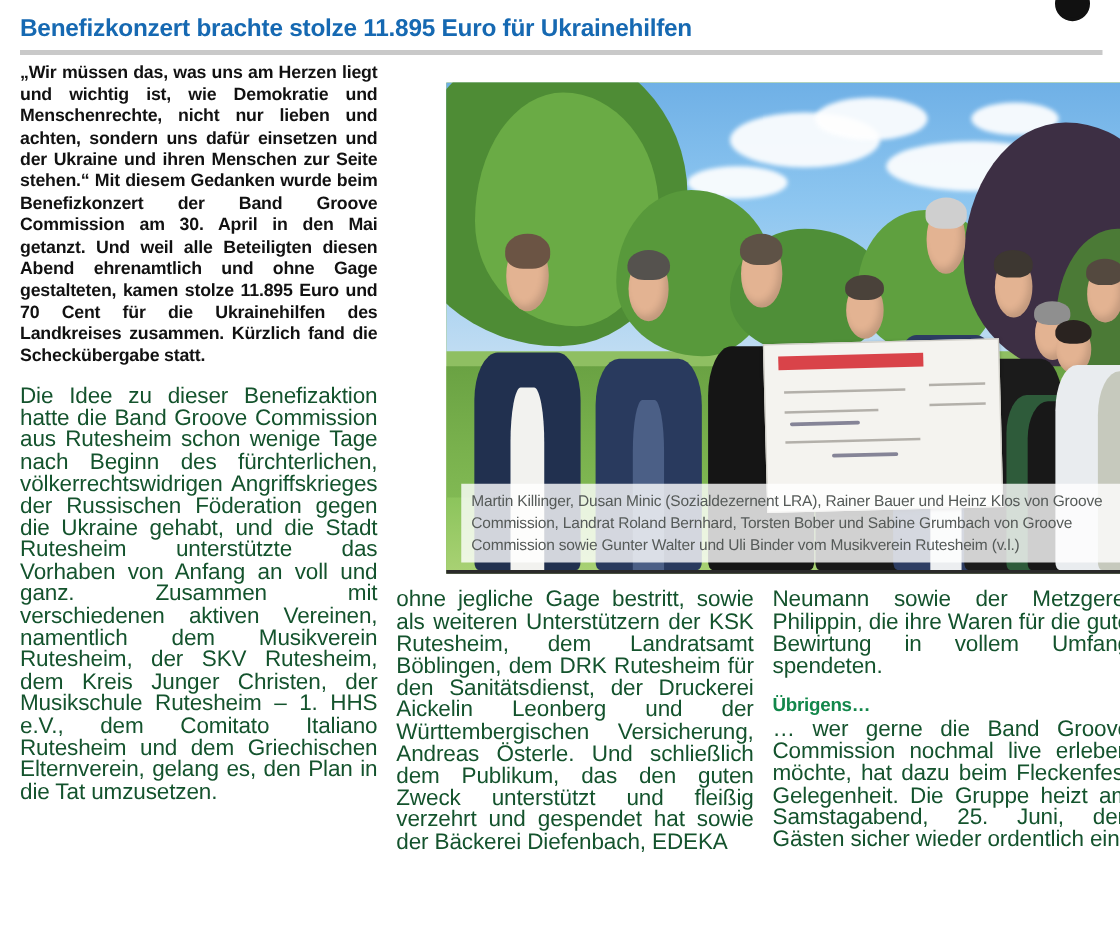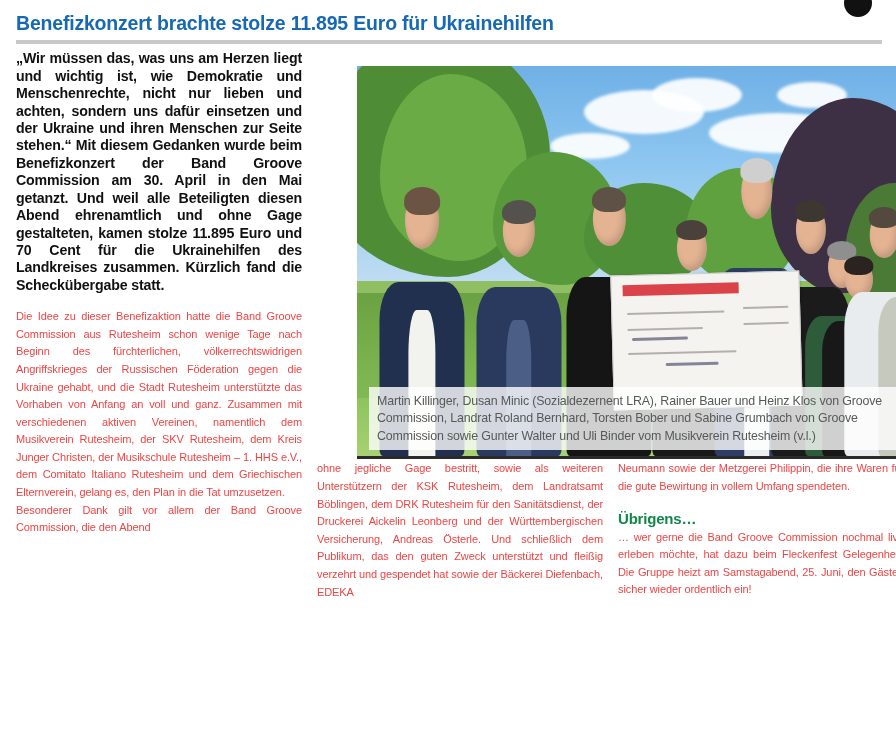--- a/index.html
+++ b/index.html
@@ -89,25 +89,25 @@
     text-align: justify;
     margin: 0 0 14px 0;
     color: #111;
     letter-spacing: -0.15px;
     -webkit-hyphens: none;
     hyphens: none;
   }
 
   .body-text {
     font-family: "Liberation Sans", sans-serif;
-    font-size: 11px;
+    font-size: 18px;
     line-height: 17.6px;
     text-align: justify;
     margin: 0;
-    color: #ef4444;
+    color: #14532d;
     letter-spacing: -0.1px;
   }
   .body-text + .body-text { margin-top: 0; }
 
   
   .figure {
     position: absolute;
     left: 305px;
     top: 0;
     width: 567px;
@@ -229,21 +229,21 @@
   }
 
   
   .lower {
     position: relative;
     margin-top: 4px;
     height: 222px;
   }
   .col {
     position: absolute;
-    top: 1px;
+    top: 12px;
     width: 286px;
   }
   .col-left   { left: 4px; }
   .col-mid    { left: 305px; }
   .col-right  { left: 606px; }
 
   .subhead {
     font-family: "Liberation Sans", sans-serif;
     font-weight: bold;
     font-size: 15px;
@@ -262,21 +262,20 @@
   <h2 class="kicker">Benefizkonzert brachte stolze 11.895 Euro für Ukrainehilfen</h2>
 
   <div class="rule"></div>
 
 
   <div class="upper">
 
     <div class="lead-col">
       <p class="lead">„Wir müssen das, was uns am Herzen liegt und wichtig ist, wie Demokratie und Menschenrechte, nicht nur lieben und achten, sondern uns dafür einsetzen und der Ukraine und ihren Menschen zur Seite stehen.“ Mit diesem Gedanken wurde beim Benefizkonzert der Band Groove Commission am 30. April in den Mai getanzt. Und weil alle Beteiligten diesen Abend ehrenamtlich und ohne Gage gestalteten, kamen stolze 11.895 Euro und 70 Cent für die Ukrainehilfen des Landkreises zusammen. Kürzlich fand die Scheckübergabe statt.</p>
       <p class="body-text">Die Idee zu dieser Benefizaktion hatte die Band Groove Commission aus Rutesheim schon wenige Tage nach Beginn des fürchterlichen, völkerrechtswidrigen Angriffskrieges der Russischen Föderation gegen die Ukraine gehabt, und die Stadt Rutesheim unterstützte das Vorhaben von Anfang an voll und ganz. Zusammen mit verschiedenen aktiven Vereinen, namentlich dem Musikverein Rutesheim, der SKV Rutesheim, dem Kreis Junger Christen, der Musikschule Rutesheim – 1. HHS e.V., dem Comitato Italiano Rutesheim und dem Griechischen Elternverein, gelang es, den Plan in die Tat umzusetzen.</p>
-      <p class="body-text">Besonderer Dank gilt vor allem der Band Groove Commission, die den Abend</p>
     </div>
 
     <figure class="figure">
       <div class="photo">
 
         <div class="sky"></div>
 
         <div class="cloud" style="left:40%;top:6%;width:120px;height:44px;"></div>
         <div class="cloud" style="left:52%;top:3%;width:90px;height:34px;"></div>
         <div class="cloud" style="left:62%;top:12%;width:140px;height:40px;"></div>

